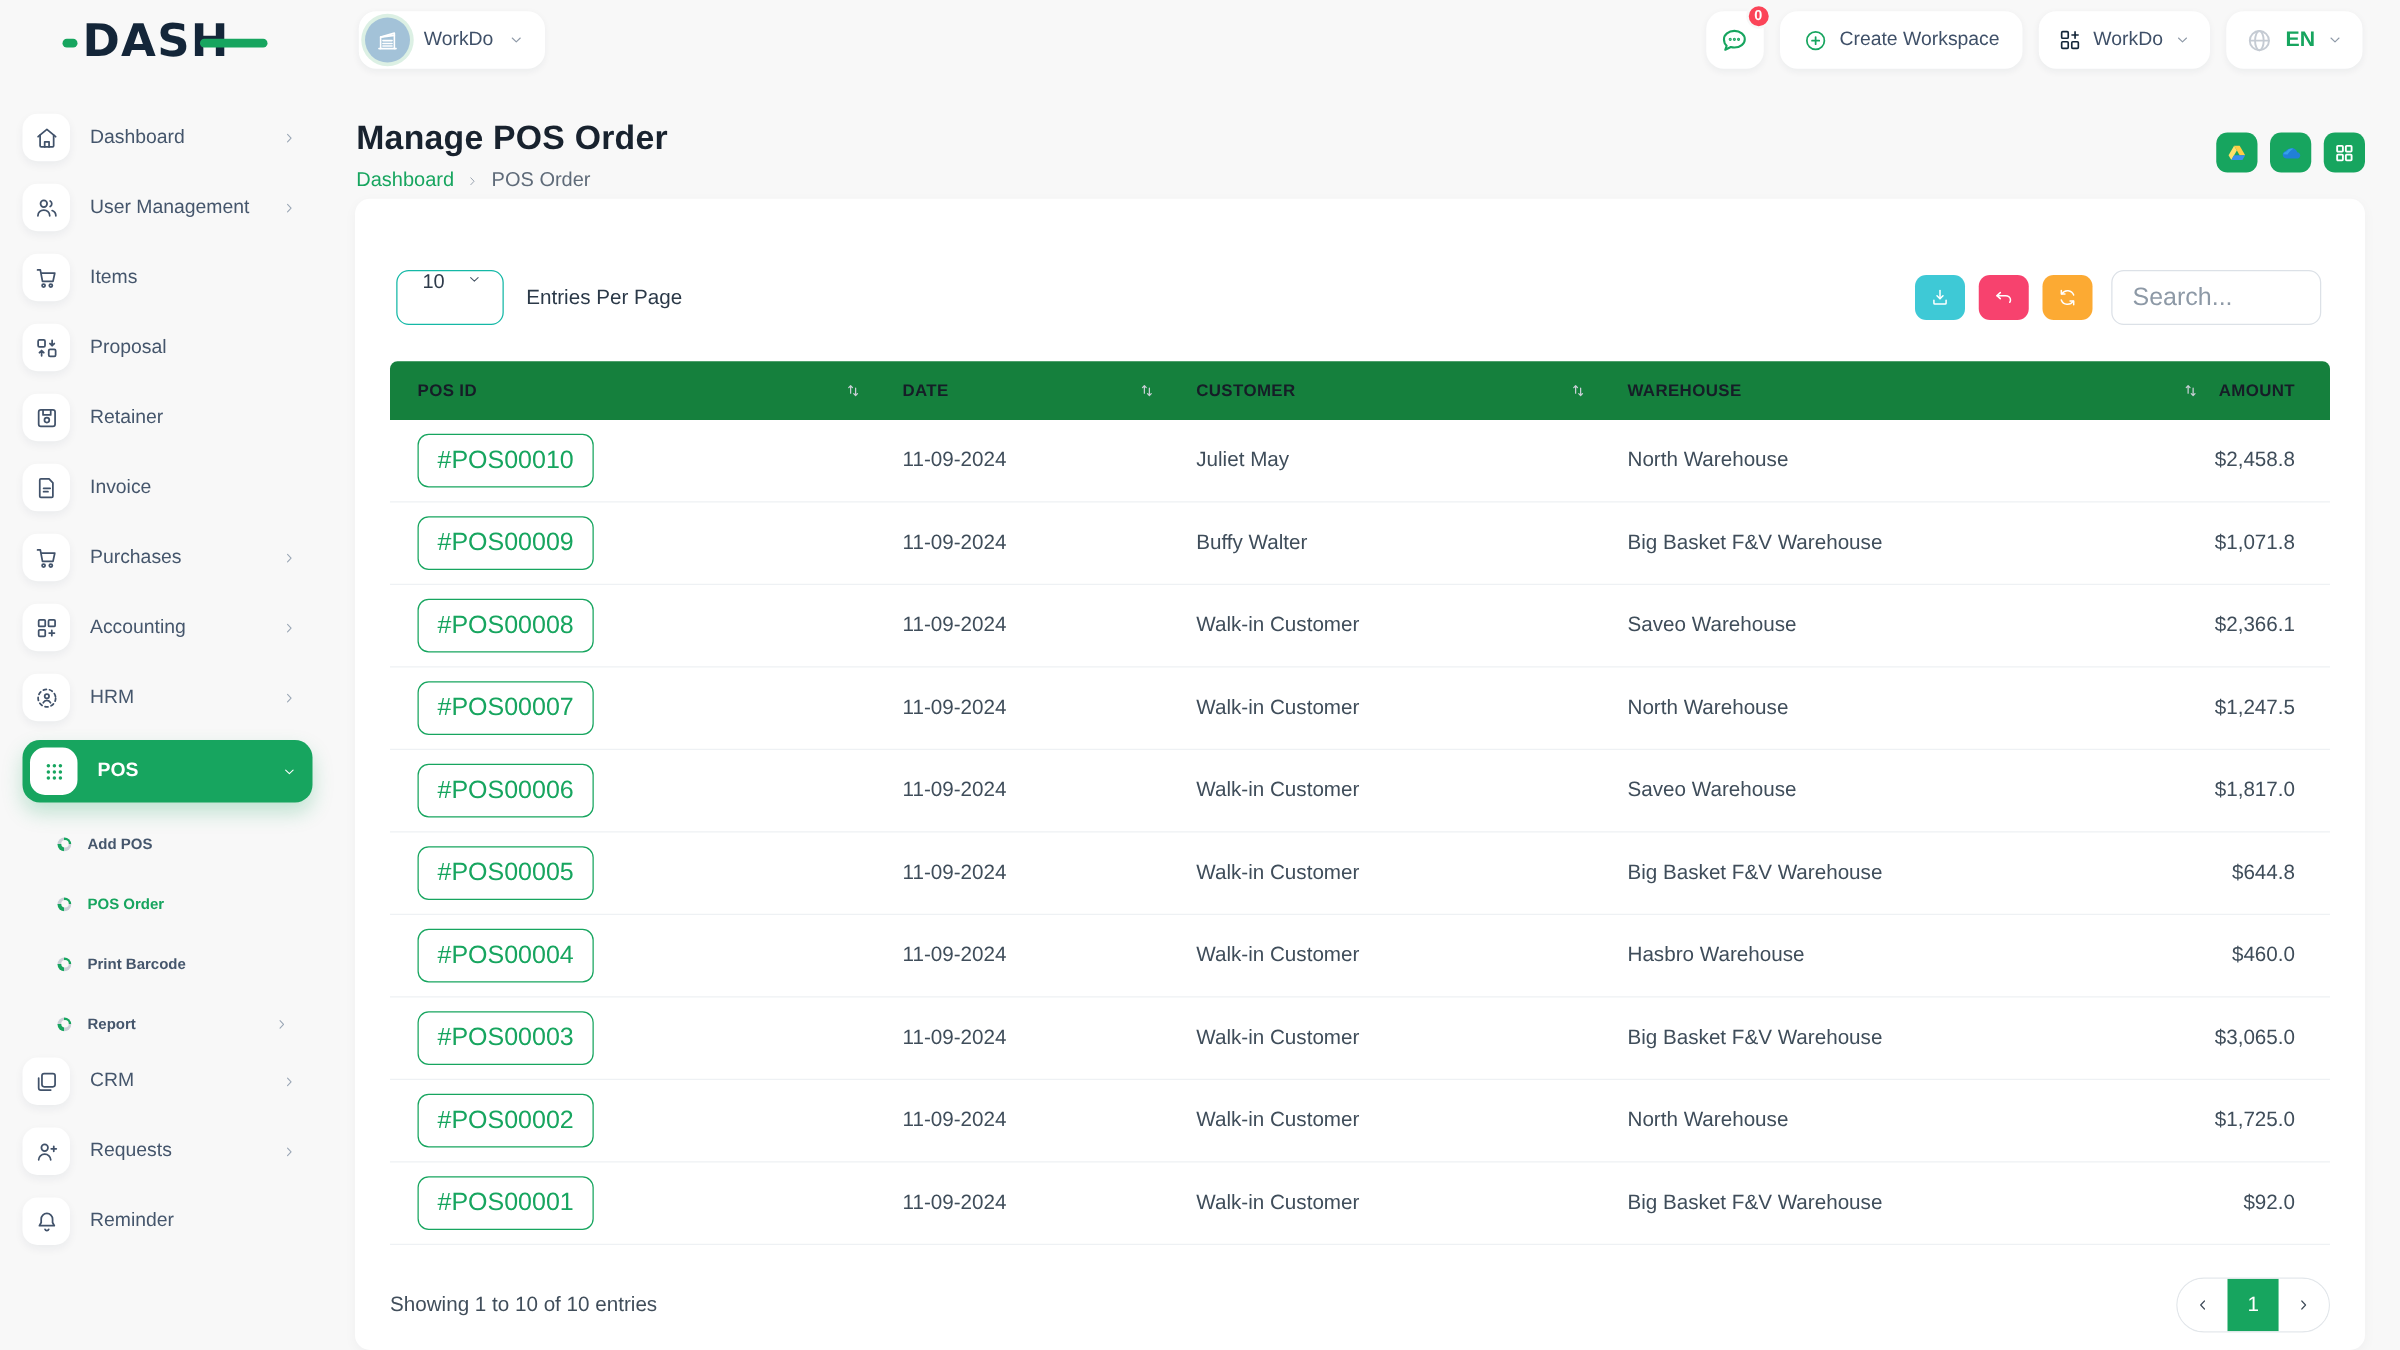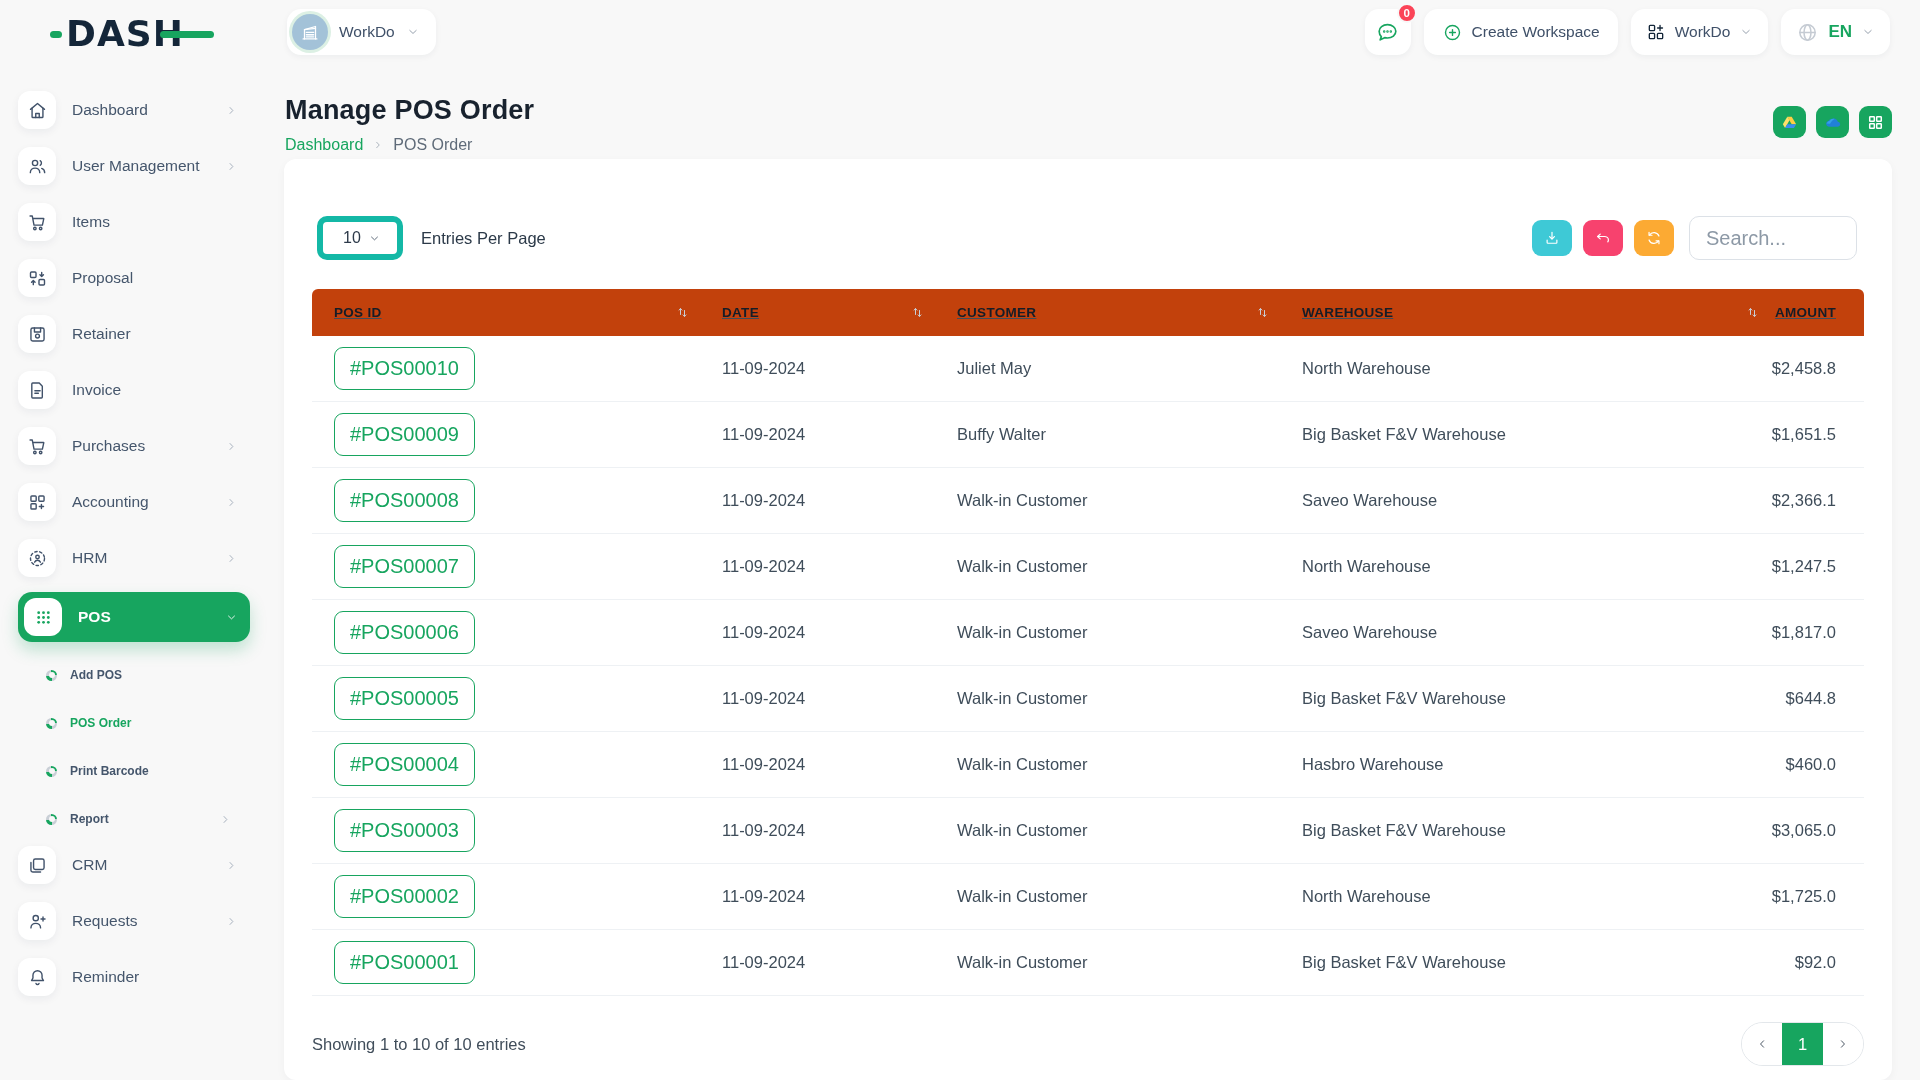--- a/index.html
+++ b/index.html
@@ -85,36 +85,36 @@
   .bc-current{color:#5f6b79;}
   .head-actions{position:absolute;right:28px;top:106px;display:flex;gap:10px;}
   .hdr-btn{width:33px;height:32px;border-radius:9px;background:var(--green);border:none;display:flex;align-items:center;justify-content:center;cursor:pointer;color:#fff;}
   .hdr-btn svg{width:19px;height:19px;}
 
   
   .card{position:absolute;left:284px;top:159px;width:1608px;height:921px;background:#fff;border-radius:12px;
         box-shadow:0 3px 10px rgba(20,30,60,.04);}
   .toolbar{display:flex;align-items:center;justify-content:space-between;padding:57px 35px 0 33px;}
   .toolbar-left{display:flex;align-items:center;}
-  .entries-select{width:86px;height:44px;border:6px solid #14b8a6;border-radius:10px;background:#fff;display:flex;align-items:center;
+  .entries-select{width:86px;height:44px;border:1px solid #14b8a6;border-radius:10px;background:#fff;display:flex;align-items:flex-start;
                   justify-content:space-between;padding:0 16px 0 20px;cursor:pointer;}
   .entries-select span{font-size:16px;color:#2d3a4a;}
   .entries-select .chev svg{width:13px;height:13px;color:#4a5868;}
   .entries-label{margin-left:18px;font-size:16.5px;font-weight:500;color:#2b3948;}
   .toolbar-right{display:flex;align-items:center;gap:11px;}
   .act-btn{width:40px;height:36px;border:none;border-radius:9px;display:flex;align-items:center;justify-content:center;cursor:pointer;color:#fff;}
   .act-btn svg{width:18px;height:18px;}
   .search-input{width:168px;height:44px;border:1px solid #dce1e7;border-radius:10px;margin-left:4px;padding:0 16px;font-size:20px;
                 font-family:"Liberation Sans",sans-serif;color:#3f4d5a;outline:none;background:#fff;}
   .search-input::placeholder{color:#8d99a6;}
 
   
   .table{margin:29px 28px 0 28px;}
   .t-head,.t-row{display:grid;grid-template-columns:388px 235px 345px 490px 1fr;align-items:center;}
-  .t-head{height:47px;background:#c2410c;border-radius:6px 6px 0 0;text-decoration:underline;}
+  .t-head{height:47px;background:#15803d;border-radius:6px 6px 0 0;}
   .th{display:flex;align-items:center;font-size:13.5px;font-weight:700;color:#161d27;letter-spacing:.3px;padding-left:22px;height:100%;}
   .th .sort{margin-left:auto;margin-right:10px;color:#c9ced6;}
   .th .sort svg{width:15px;height:15px;}
   .th.right{justify-content:flex-end;padding-right:28px;padding-left:0;}
   .t-row{height:66px;border-bottom:1px solid #eef1f4;}
   .td{font-size:16.5px;color:var(--cell-text);padding-left:22px;}
   .td.right{text-align:right;padding-right:28px;padding-left:0;}
   .pos-pill{display:inline-block;border:1.5px solid var(--green);color:var(--green);background:#fff;border-radius:9px;
             padding:9px 15px;font-size:20px;font-family:"Liberation Sans",sans-serif;cursor:pointer;}
 
@@ -548,21 +548,21 @@
           <div class="td">11-09-2024</div>
           <div class="td">Juliet May</div>
           <div class="td">North Warehouse</div>
           <div class="td right">$2,458.8</div>
         </div>
         <div class="t-row">
           <div class="td"><button class="pos-pill">#POS00009</button></div>
           <div class="td">11-09-2024</div>
           <div class="td">Buffy Walter</div>
           <div class="td">Big Basket F&amp;V Warehouse</div>
-          <div class="td right">$1,651.5</div>
+          <div class="td right">$1,071.8</div>
         </div>
         <div class="t-row">
           <div class="td"><button class="pos-pill">#POS00008</button></div>
           <div class="td">11-09-2024</div>
           <div class="td">Walk-in Customer</div>
           <div class="td">Saveo Warehouse</div>
           <div class="td right">$2,366.1</div>
         </div>
         <div class="t-row">
           <div class="td"><button class="pos-pill">#POS00007</button></div>

